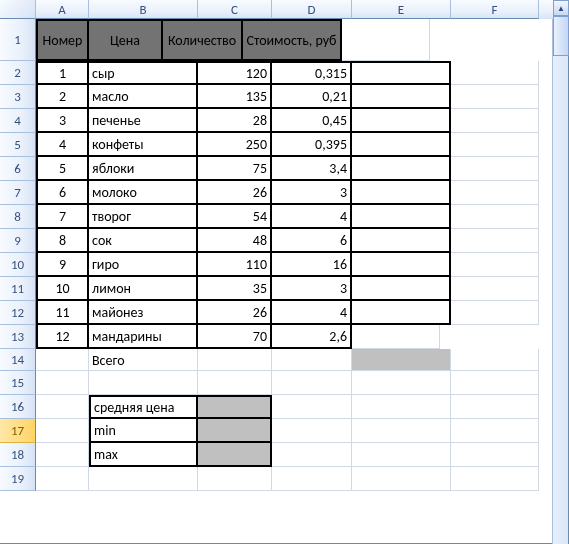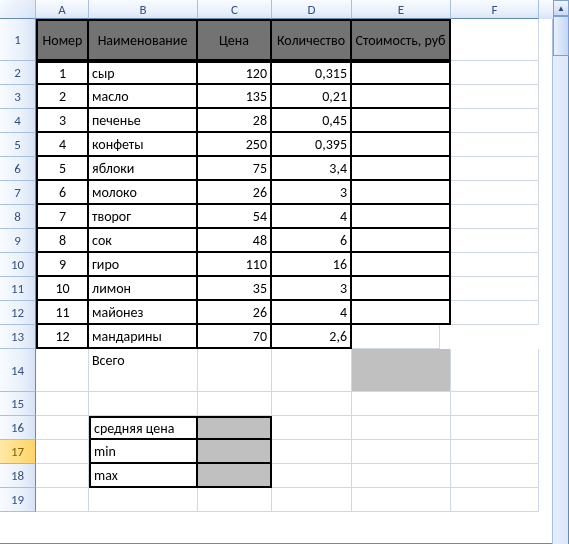--- a/index.html
+++ b/index.html
@@ -94,21 +94,21 @@
   }
   .hdr + .hdr { border-left:none; }
   .row1 { height:42px; }
   .tb { border:2px solid #000; }
   .tb.nL{border-left:none;}
   .tb.nT{border-top:none;}
   .num { justify-content:flex-end; }
   .ctr { justify-content:center; }
   .bold { font-weight:normal; }
   .grey { background:#c0c0c0; }
-  .row14 { height:43px; }
+  .row14 { height:22px; }
 </style>
 </head>
 <body>
 
 <div class="container">
   <div class="scroll-gutter-v">
     <div class="scroll-up">▲</div>
     <div class="scroll-thumb"></div>
   </div>
   <div class="sheet">
@@ -119,21 +119,20 @@
       <div class="col-h wB">B</div>
       <div class="col-h wC">C</div>
       <div class="col-h wD">D</div>
       <div class="col-h wE">E</div>
       <div class="col-h wF">F</div>
     </div>
 
     <div class="row row1">
       <div class="row-h">1</div>
       <div class="cell hdr wA">Номер</div>
-      <div class="cell hdr wB">Наименование</div>
       <div class="cell hdr wC">Цена</div>
       <div class="cell hdr wD">Количество</div>
       <div class="cell hdr wE">Стоимость, руб</div>
       <div class="cell wF"></div>
     </div>
 
     <div id="data-rows">
         <div class="row">
           <div class="row-h">2</div>
           <div class="cell wA tb  ctr">1</div>

